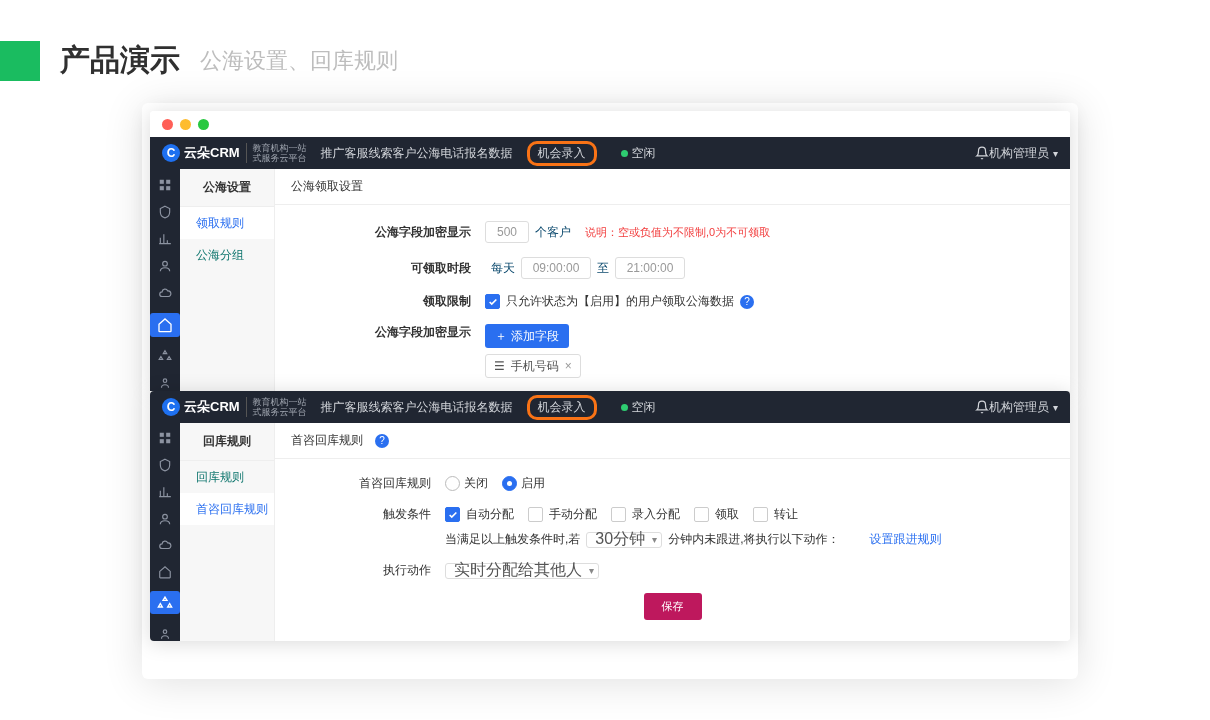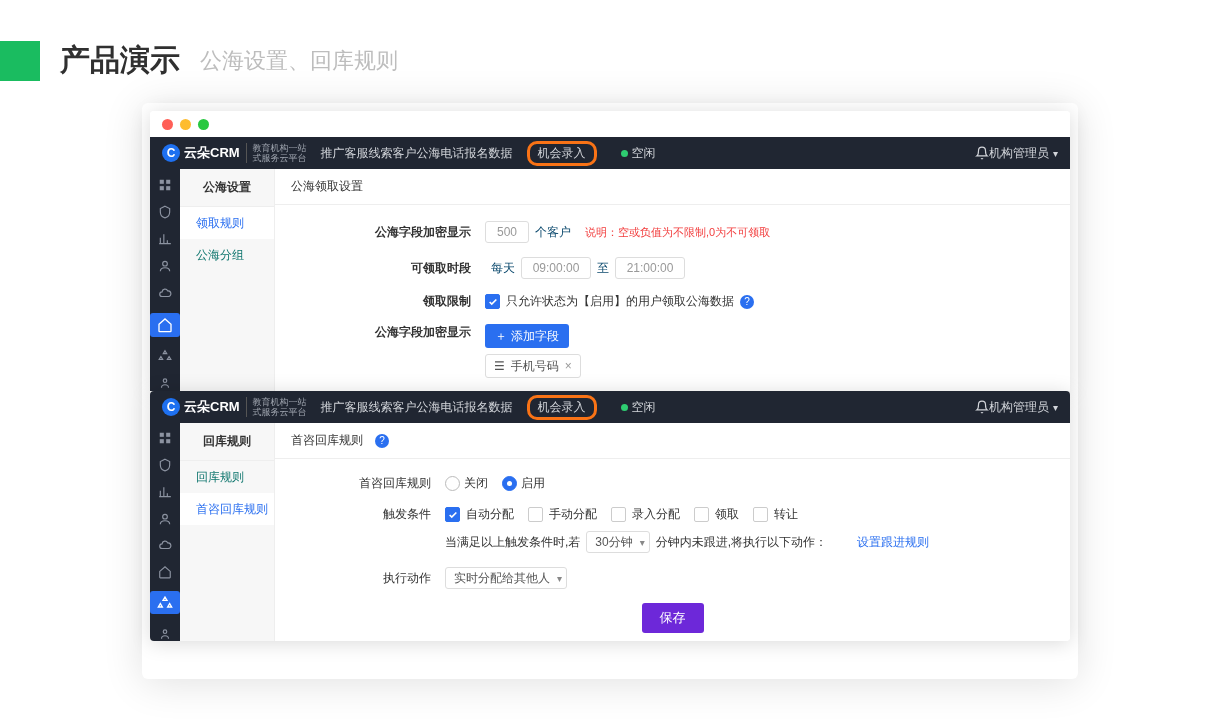--- a/index.html
+++ b/index.html
@@ -61,25 +61,25 @@
   .chk{width:15px;height:15px;border:1px solid #2a6ff0;background:#2a6ff0;border-radius:2px;display:inline-flex;align-items:center;justify-content:center;margin-right:6px}
   .chk.empty{background:#fff;border-color:#ccc}
   .chk svg{width:10px;height:10px}
   .btn-blue{background:#2a6ff0;color:#fff;border:none;border-radius:3px;height:24px;padding:0 10px;font-size:12px;cursor:pointer;display:inline-flex;align-items:center;gap:4px}
   .chip{border:1px solid #ddd;border-radius:3px;height:24px;padding:0 8px;display:inline-flex;align-items:center;font-size:12px;color:#555;gap:6px;margin-top:6px}
   .chip .x{color:#999;cursor:pointer}
   .radio{width:15px;height:15px;border:1px solid #bbb;border-radius:50%;display:inline-flex;align-items:center;justify-content:center;margin-right:4px}
   .radio.on{border-color:#2a6ff0;background:#2a6ff0}
   .radio.on::after{content:"";width:5px;height:5px;border-radius:50%;background:#fff}
   .opt{display:inline-flex;align-items:center;margin-right:14px;cursor:pointer}
-  .sel{border:1px solid #ddd;border-radius:3px;height:22px;padding:0 16px 0 8px;font-size:12px;color:#555;background:#fff;display:inline-flex;align-items:center;position:relative;cursor:pointer}
+  .sel{border:1px solid #ddd;border-radius:3px;height:16px;padding:0 16px 0 8px;font-size:16px;color:#555;background:#fff;display:inline-flex;align-items:center;position:relative;cursor:pointer}
   .sel::after{content:"▾";position:absolute;right:4px;color:#888;font-size:10px}
   .link{color:#2a6ff0;cursor:pointer;margin-left:30px}
   .savebar{display:flex;justify-content:center;margin-top:8px}
-  .btn-save{background:#6d28d9;color:#fff;border:none;border-radius:3px;padding:6px 18px;font-size:13px;cursor:pointer}
+  .btn-save{background:#be185d;color:#fff;border:none;border-radius:3px;padding:6px 18px;font-size:11px;cursor:pointer}
 </style>
 </head>
 <body>
 
 <div class="slide-head">
   <div class="green-block"></div>
   <div class="slide-title">产品演示</div>
   <div class="slide-sub">公海设置、回库规则</div>
 </div>
 

